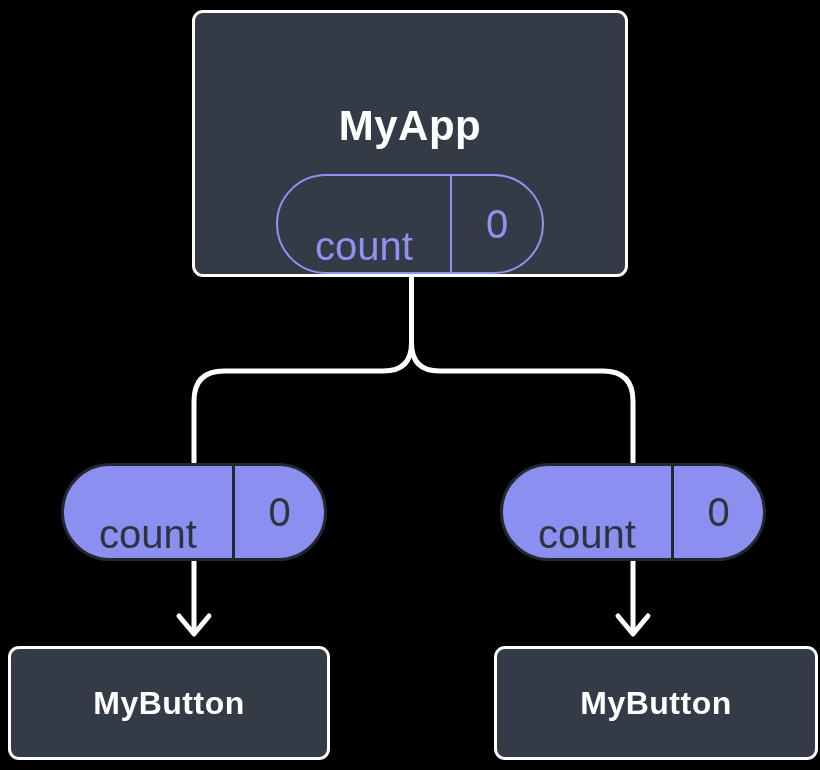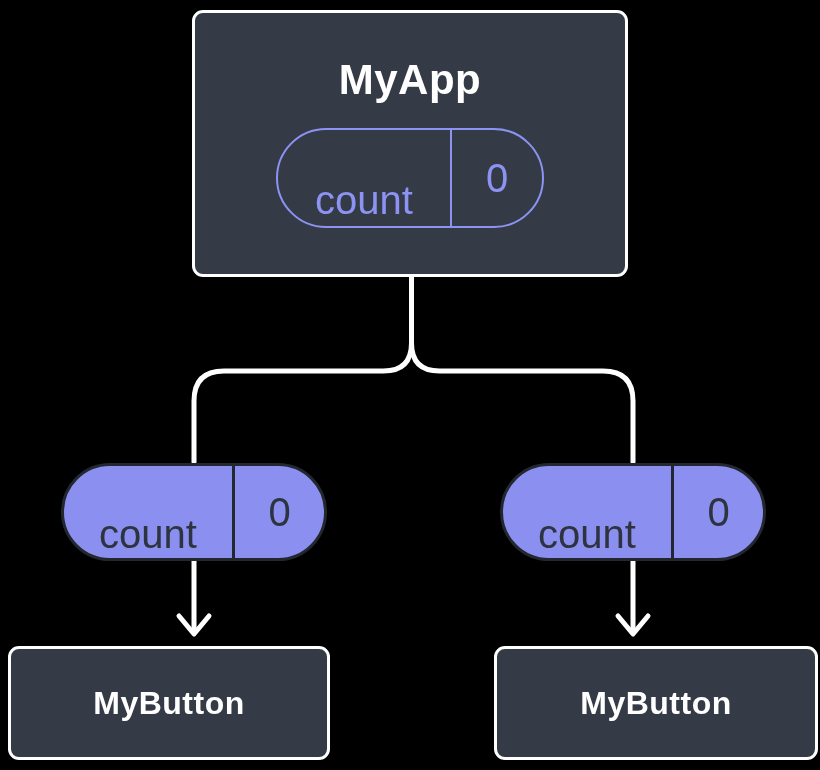--- a/index.html
+++ b/index.html
@@ -22,20 +22,21 @@
     height: 770px;
     z-index: 0;
   }
   .node {
     position: absolute;
     box-sizing: border-box;
     background: #343A46;
     border: 3px solid #FFFFFF;
     border-radius: 11px;
     z-index: 1;
+    justify-content: flex-end;
   }
   .root-node {
     left: 192px;
     top: 10px;
     width: 436px;
     height: 267px;
     display: flex;
     flex-direction: column;
     align-items: center;
     padding-top: 46px;

